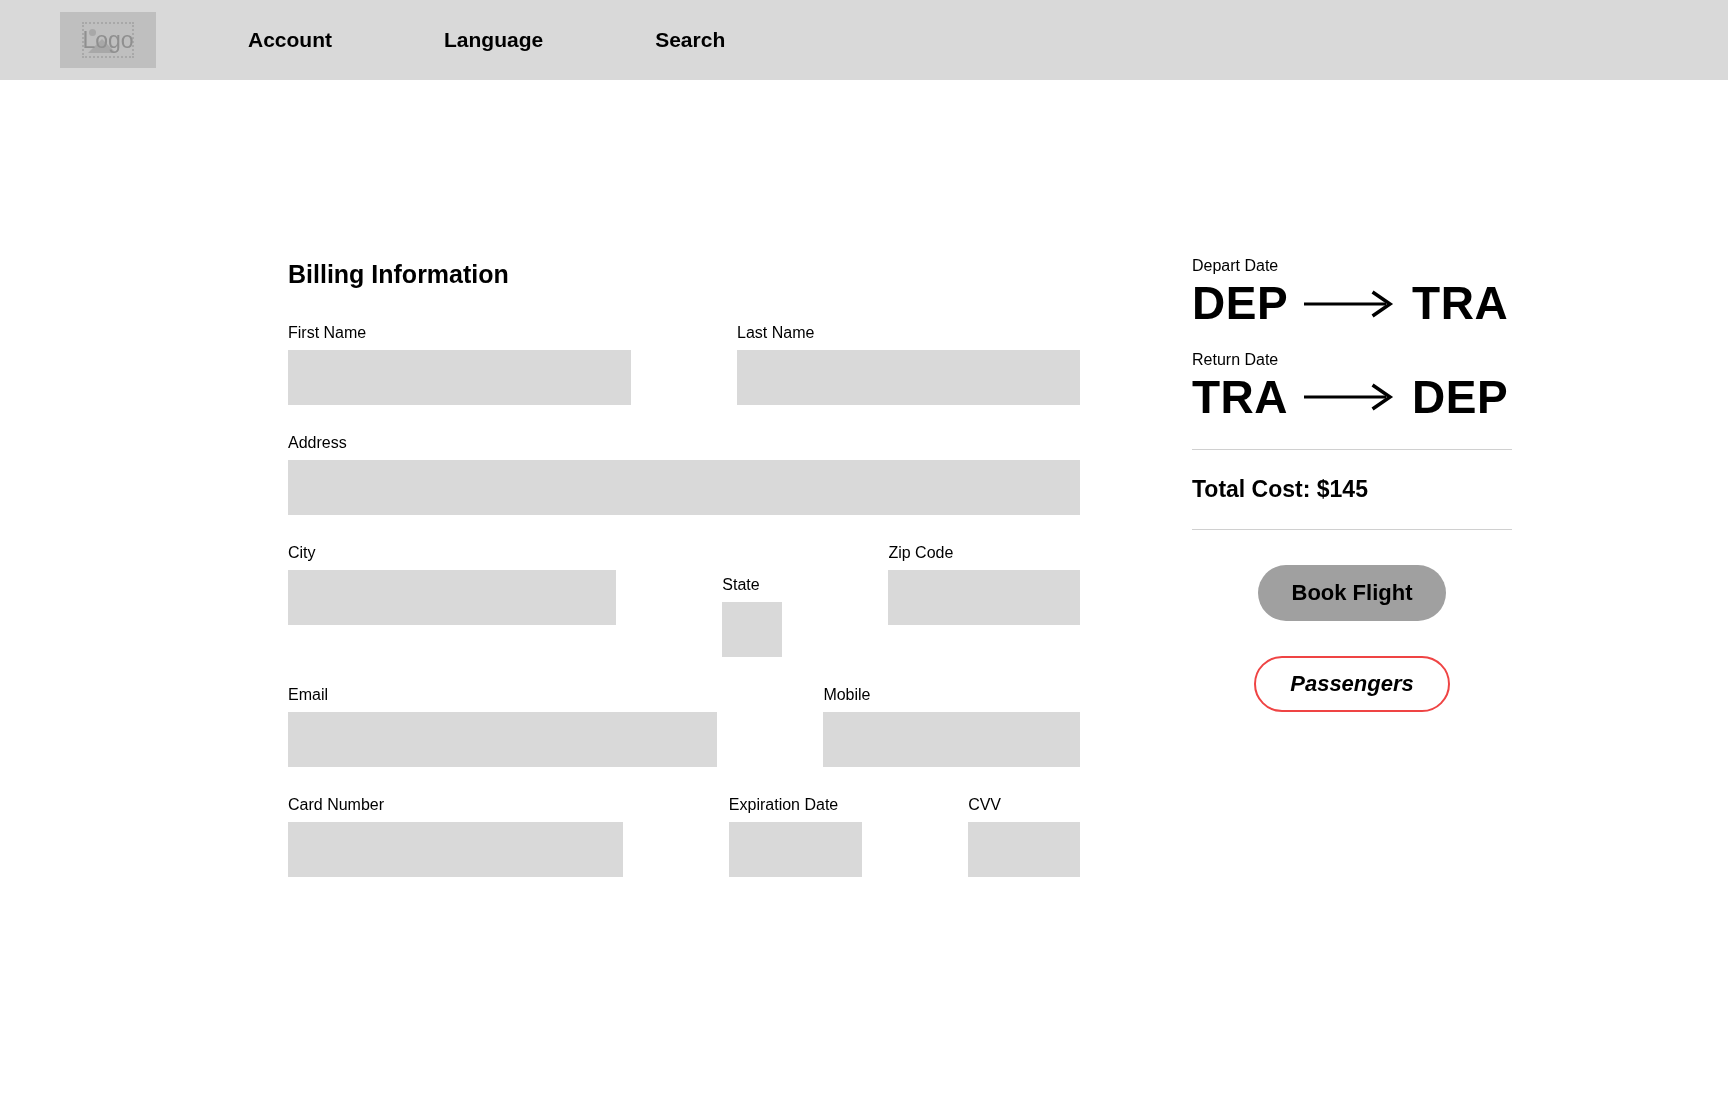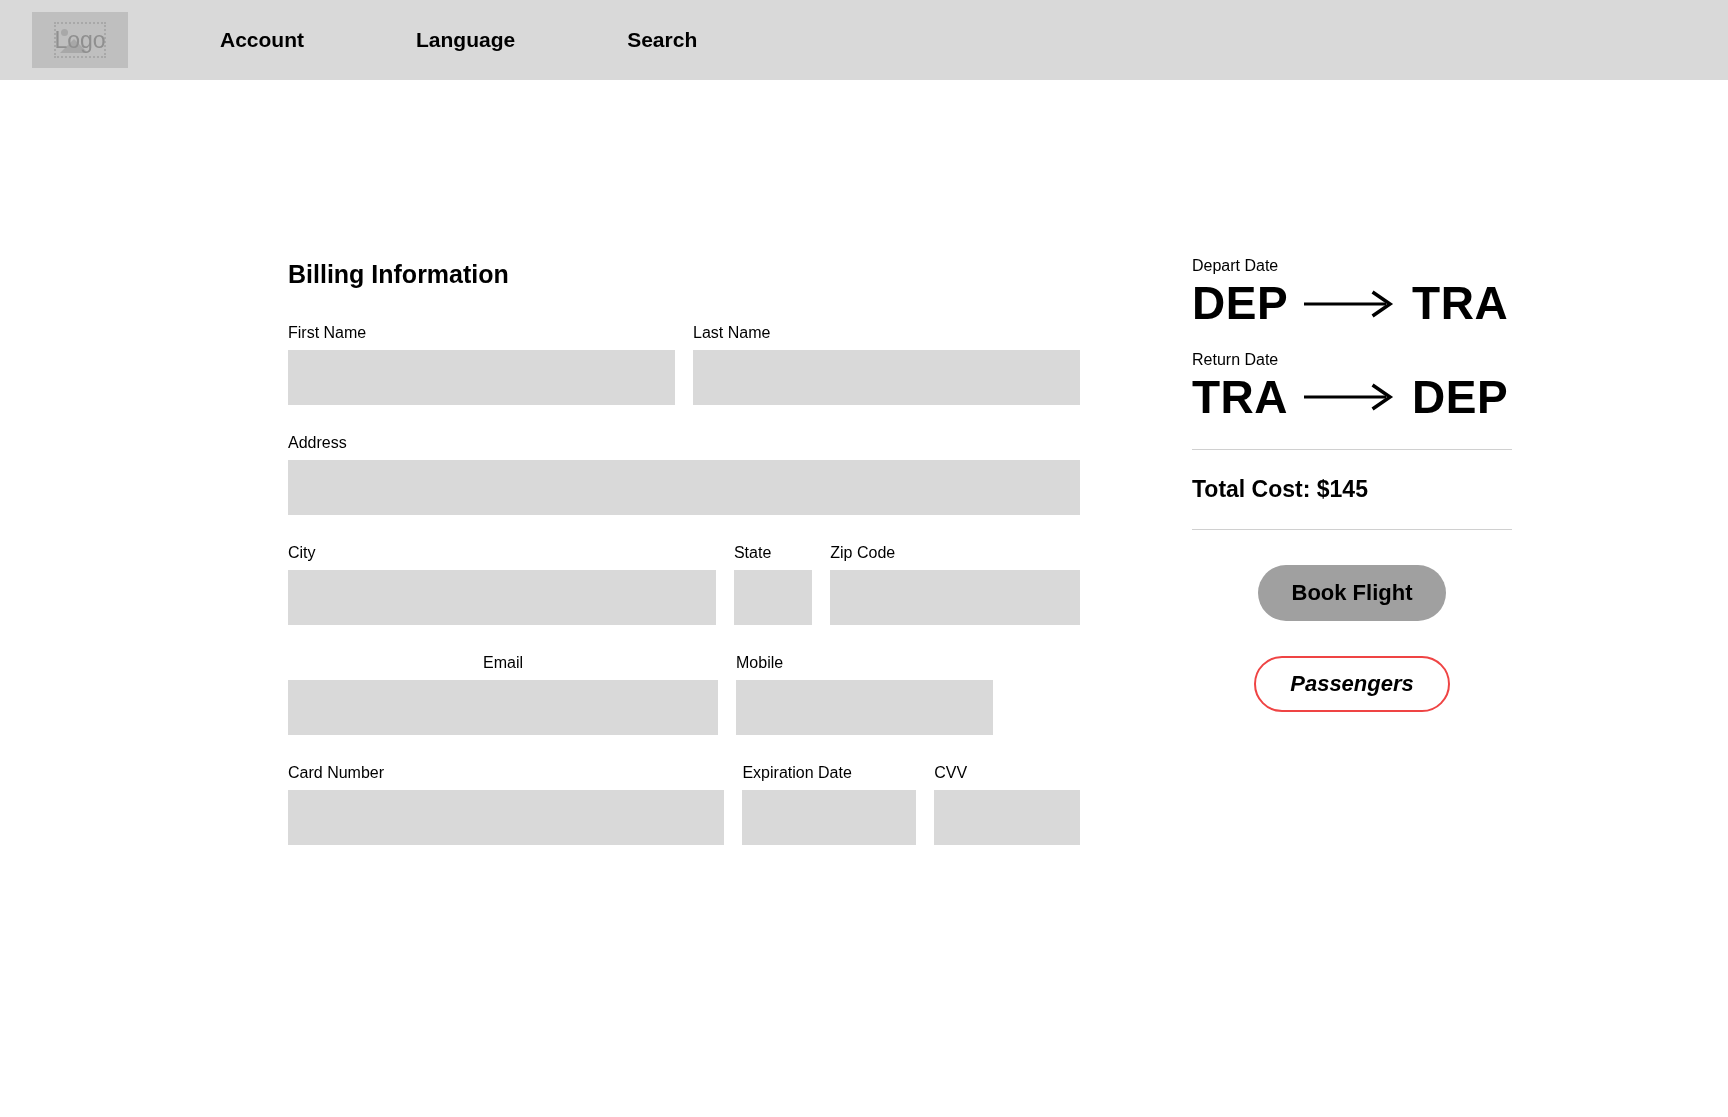--- a/index.html
+++ b/index.html
@@ -14,21 +14,21 @@
     color: #000000;
     overflow: hidden;
   }
 
   
   .navbar {
     height: 80px;
     background: #d9d9d9;
     display: flex;
     align-items: center;
-    padding-left: 32px;
+    padding-left: 60px;
     box-sizing: border-box;
   }
   .logo-box {
     width: 96px;
     height: 56px;
     background: #bfbfbf;
     position: relative;
     display: flex;
     align-items: center;
     justify-content: center;
@@ -103,20 +103,21 @@
     width: 792px;
   }
   .section-title {
     font-size: 25px;
     font-weight: bold;
     margin: 4px 0 34px 0;
   }
   .field-row {
     display: flex;
     margin-bottom: 28px;
+    gap: 44px;
   }
   .field {
     display: flex;
     flex-direction: column;
   }
   .field-label {
     font-size: 16px;
     font-weight: 400;
     line-height: 20px;
     margin-bottom: 7px;
@@ -135,23 +136,23 @@
     color: #000;
     width: 100%;
     display: block;
   }
   .gap { width: 18px; flex: 0 0 auto; }
 
   
   .w-half   { width: 389px; }
   .w-full   { width: 792px; }
   .w-city   { width: 437px; }
-  .w-state  { width: 80px; }
+  .w-state  { width: 80px; margin-top: 32px; }
   .w-zip    { width: 255px; }
-  .w-email  { width: 430px; align-items: center; }
+  .w-email  { width: 430px; }
   .w-mobile { width: 257px; }
   .w-card   { width: 437px; }
   .w-exp    { width: 174px; }
   .w-cvv    { width: 146px; }
 
   
   .summary {
     position: absolute;
     left: 1192px;
     top: 176px;

